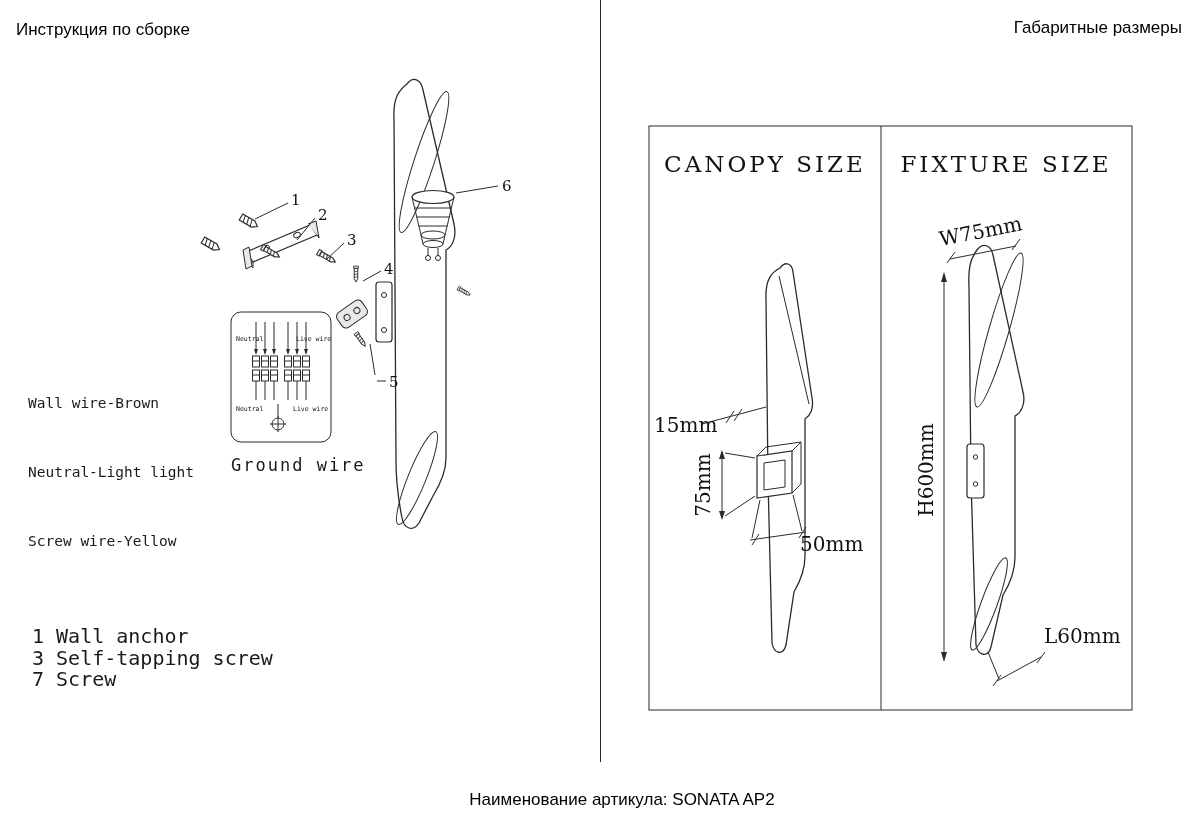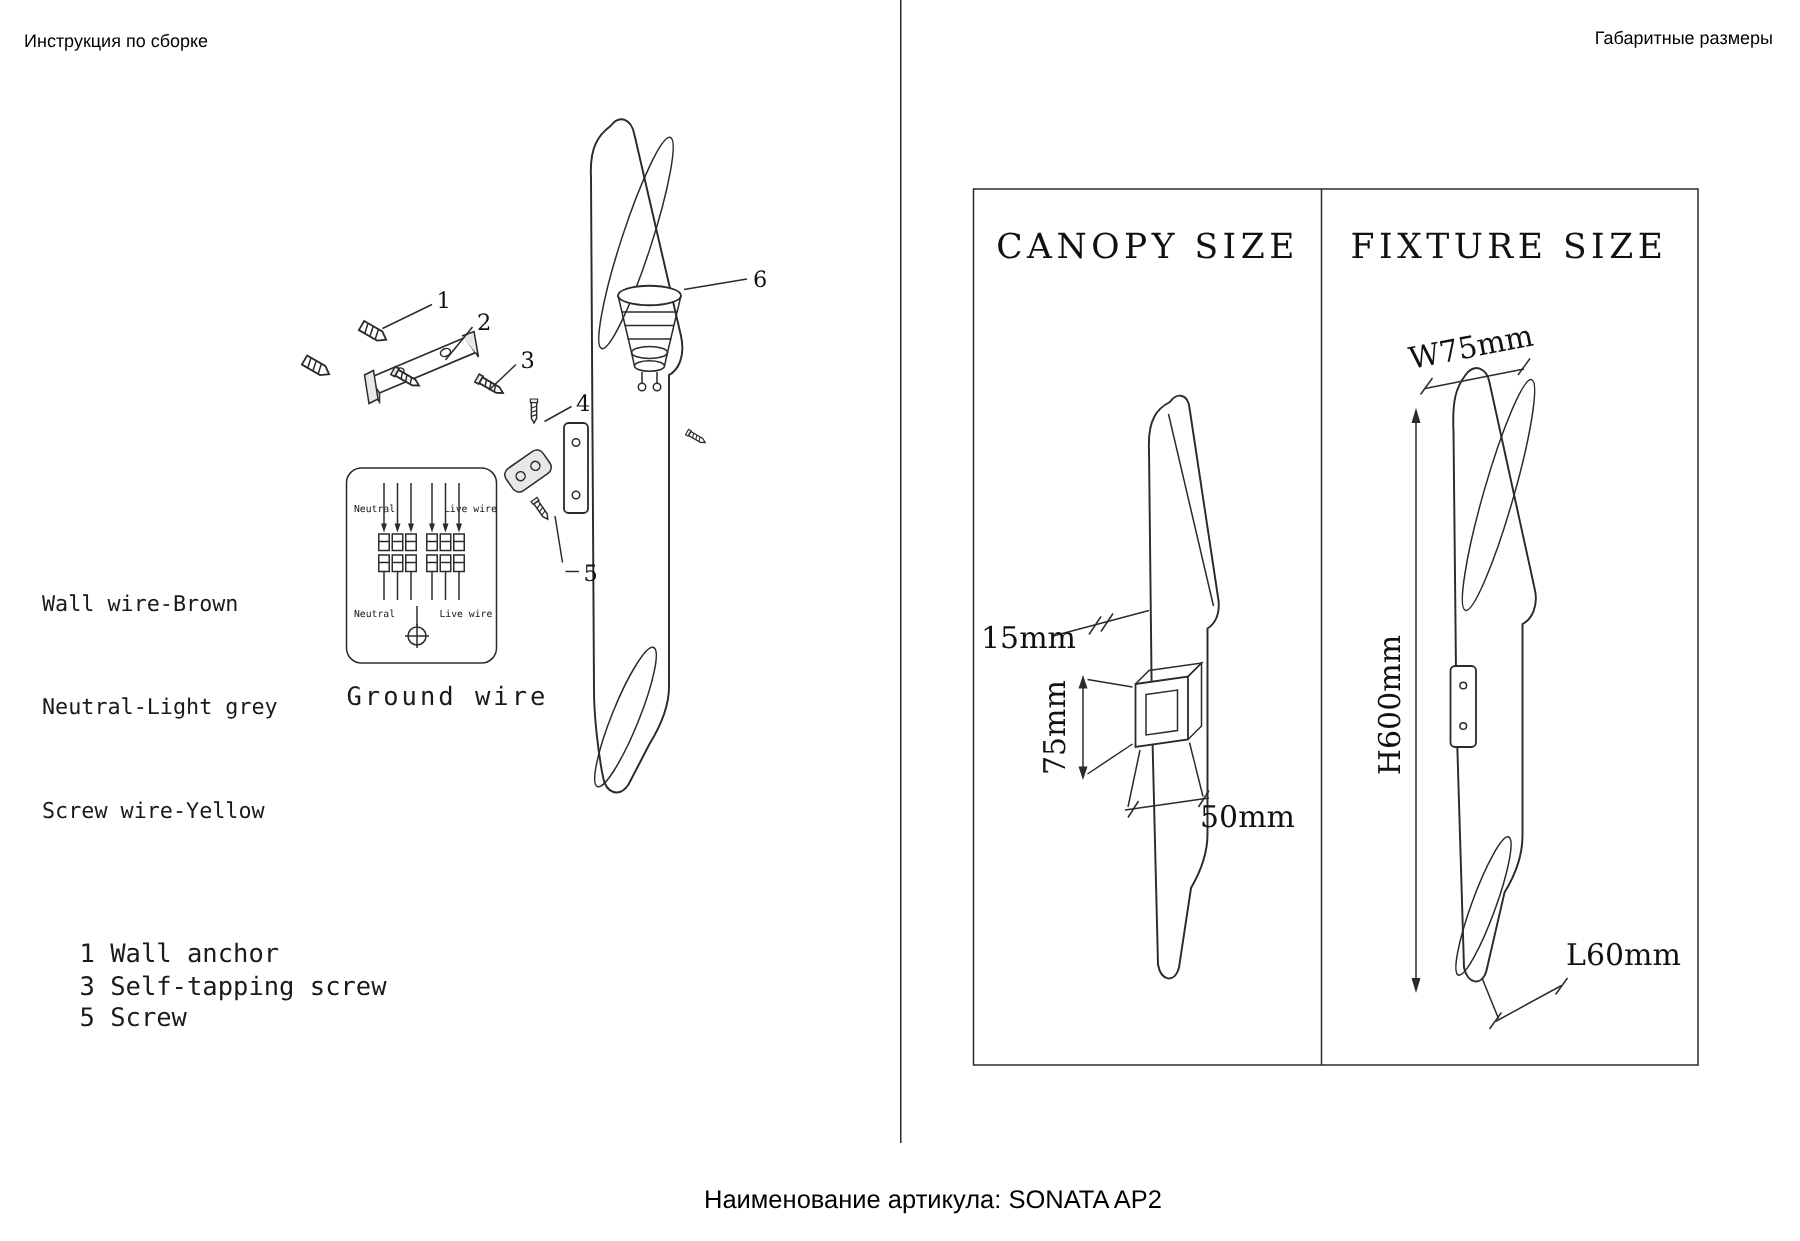--- a/index.html
+++ b/index.html
@@ -1,28 +1,28 @@
 <!DOCTYPE html>
 <html><head>
 <meta charset="utf-8">
 <style>
   html,body{margin:0;padding:0;background:#fff;}
   body{width:1200px;height:827px;position:relative;overflow:hidden;
        font-family:"Liberation Sans",sans-serif;color:#111;}
   .abs{position:absolute;}
-  .title{font-size:12px;color:#000;}
+  .title{font-size:17px;color:#000;}
   #title-left{left:16px;top:20px;}
   #title-right{right:18px;top:18px;}
   #center-divider{left:600px;top:0;width:1px;height:762px;background:#2b2b2b;}
   #wire-legend{left:28px;top:346px;font-family:"DejaVu Sans Mono",monospace;
                font-size:14.5px;line-height:23px;white-space:pre;color:#1a1a1a;}
   #ground-caption{left:231px;top:455px;font-family:"DejaVu Sans Mono",monospace;
                   font-size:17px;letter-spacing:2px;color:#1a1a1a;}
-  #parts-list{left:53px;top:626px;font-family:"DejaVu Sans Mono",monospace;
-              font-size:17px;line-height:21.5px;color:#1a1a1a;}
+  #parts-list{left:32px;top:626px;font-family:"DejaVu Sans Mono",monospace;
+              font-size:20px;line-height:21.5px;color:#1a1a1a;}
   #footer{left:0;right:0;top:790px;text-align:center;font-size:17px;color:#000;margin-left:44px;}
   svg{position:absolute;top:0;}
   #assembly-svg{left:0;}
   #dims-svg{left:600px;}
   .ln{stroke:#2b2b2b;fill:none;stroke-width:1;}
   .ln2{stroke:#2b2b2b;fill:none;stroke-width:1.3;}
   .fw{fill:#fff;stroke:#2b2b2b;stroke-width:1.2;}
   .fg{fill:#e8e8e8;stroke:#2b2b2b;stroke-width:1;}
   .ar{fill:#2b2b2b;stroke:none;}
   .callout{font-family:"DejaVu Serif",serif;font-size:15px;fill:#111;}
@@ -204,30 +204,30 @@
       <line class="ln" x1="278" y1="404" x2="278" y2="417"></line>
       <circle class="ln" cx="278" cy="424" r="6"></circle>
       <line class="ln" x1="278" y1="416" x2="278" y2="432"></line>
       <line class="ln" x1="270" y1="424" x2="286" y2="424"></line>
     </g>
   </g>
 </svg>
 
 <div class="abs" id="wire-legend">
   <div>Wall wire-Brown</div>
-  <div>Neutral-Light grey</div>
+  <div>Neutral-Light light</div>
   <div>Screw wire-Yellow</div>
 </div>
 
 <div class="abs" id="ground-caption">Ground wire</div>
 
 <div class="abs" id="parts-list">
   <div>1 Wall anchor</div>
   <div>3 Self-tapping screw</div>
-  <div>5 Screw</div>
+  <div>7 Screw</div>
 </div>
 
 <svg id="dims-svg" width="600" height="780" viewBox="600 0 600 780">
 
   <g>
     <rect class="ln" x="649" y="126" width="483" height="584" stroke-width="1.2"></rect>
     <line class="ln" x1="881" y1="126" x2="881" y2="710" stroke-width="1.2"></line>
   </g>
 
   <text class="hdr" x="765" y="172" text-anchor="middle">CANOPY SIZE</text>

